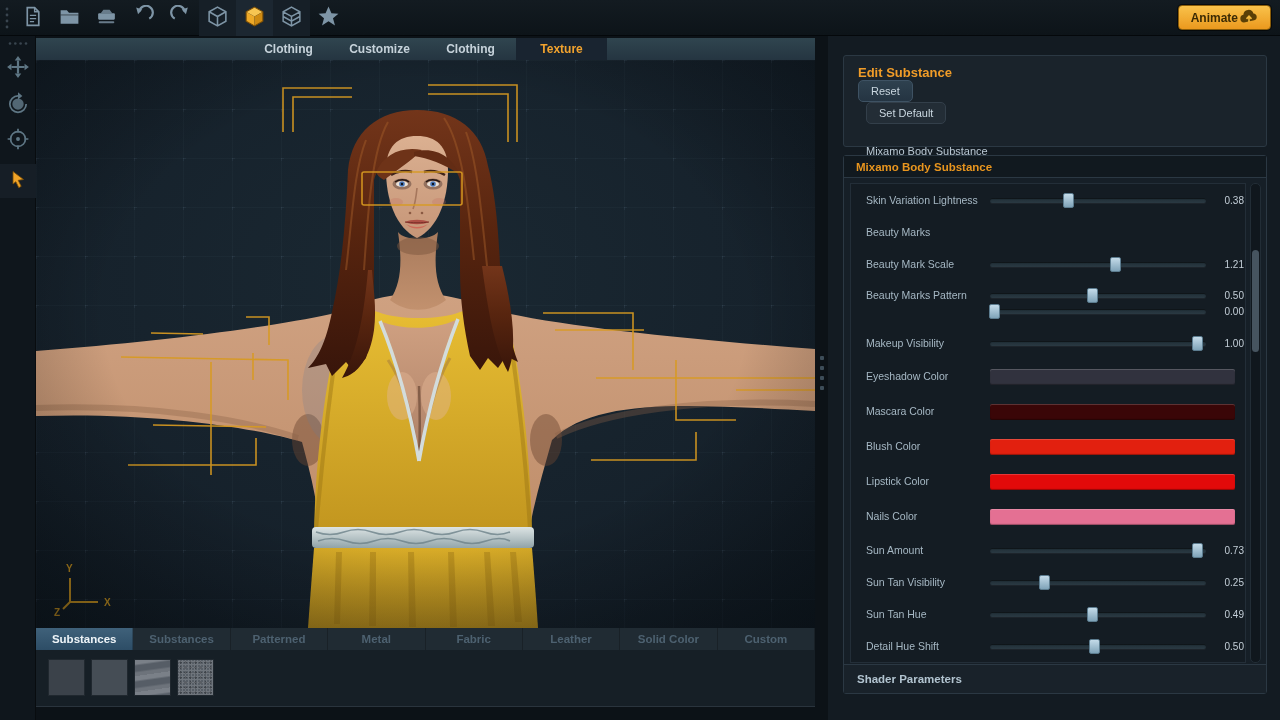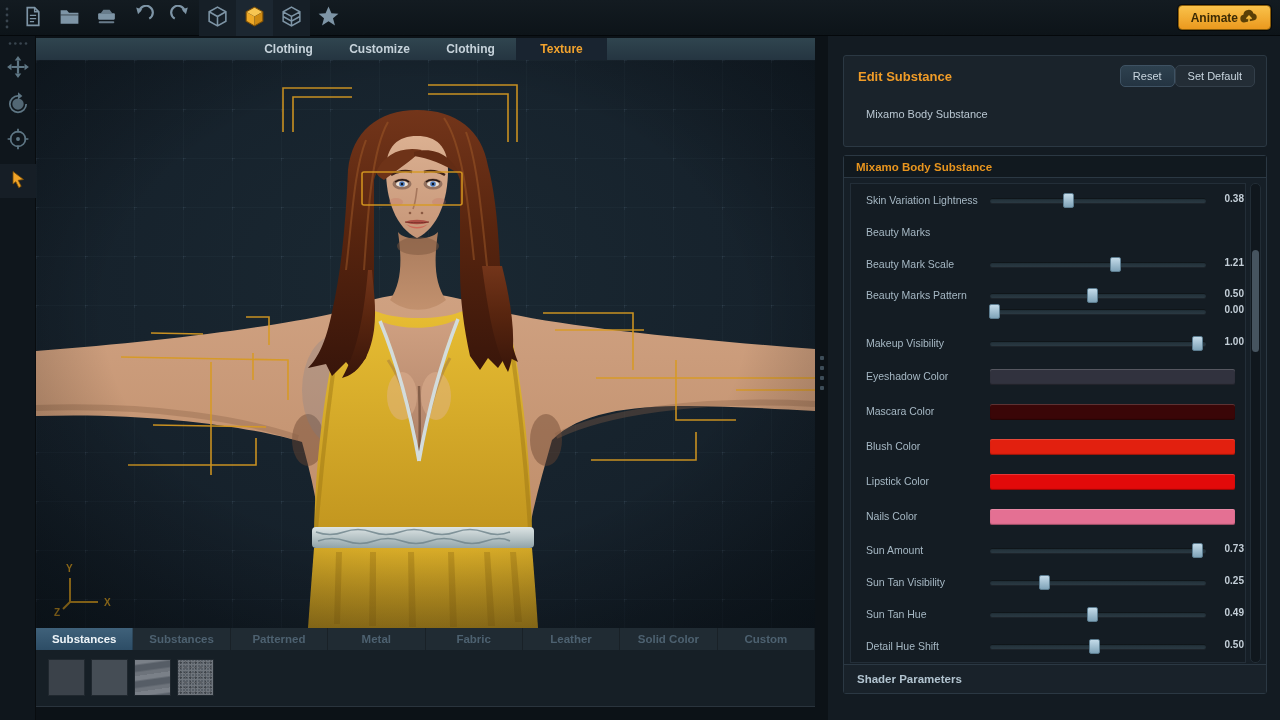--- a/index.html
+++ b/index.html
@@ -62,25 +62,25 @@
   .thumb.v3 { background:repeating-linear-gradient(172deg,#7a8088 0 4px,#565d66 6px 11px,#6d737b 13px 16px); }
   .thumb.v4 { background-color:#575e66;
             background-image:radial-gradient(rgba(255,255,255,.14) 1px, transparent 1.4px),
                              radial-gradient(rgba(0,0,0,.28) 1px, transparent 1.4px);
             background-size:3px 3px,5px 5px; }
 
   
   .right-panel { position:absolute; left:828px; top:36px; width:452px; height:684px; background:#131b22; }
   .edit-card { position:absolute; left:15px; top:19px; width:424px; height:92px;
             background:#1a232b; border:1px solid #2b3843; border-radius:3px; }
-  .edit-head { display:flex; align-items:center; padding:9px 11px 0 14px; }
+  .edit-head { display:flex; align-items:flex-start; padding:9px 11px 0 14px;flex-direction:column; }
   .edit-title { flex:1; color:#f09c28; font-size:13px; font-weight:bold; }
   .btn { height:22px; padding:0 12px; font-size:11px; color:#c9d6df; cursor:pointer;
             background:linear-gradient(#2e414f,#243442); border:1px solid #3e5263; border-radius:5px; }
-  .btn.flat { background:#232d36; border-color:#333f4a; }
+  .btn.flat { background:#232d36; border-color:#333f4a; margin-left:8px; }
   .sub-name { margin:21px 0 0 22px; font-size:11px; color:#b9c7d2; }
 
   .params-card { position:absolute; left:15px; top:119px; width:424px; height:539px;
             background:#161f27; border:1px solid #2b3843; border-radius:3px; }
   .params-header { height:22px; line-height:22px; padding-left:12px; background:#11191f;
             border-bottom:1px solid #2b3843; color:#e8951e; font-size:11.5px; font-weight:bold; }
   .params-body { position:absolute; left:6px; top:27px; right:20px; bottom:30px;
             background:#141c23; border:1px solid #232e38; overflow:hidden; padding-top:0; }
   .vscroll { position:absolute; right:5px; top:27px; bottom:30px; width:11px;
             background:#10171d; border:1px solid #222d36; border-radius:5px; }
@@ -89,21 +89,21 @@
   .shader-header { position:absolute; left:0; right:0; bottom:0; height:29px;
             background:#19222a; border-top:1px solid #2b3843; display:flex; align-items:center;
             padding-left:13px; color:#b2c4d0; font-size:11.5px; font-weight:bold; }
 
   .prow { display:flex; align-items:center; padding:0 10px 0 15px; }
   .prow.slider-row { height:32px; }
   .prow.dbl { height:47px; align-items:flex-start; padding-top:8px; }
   .prow.color-row { height:35px; }
   .plabel { width:124px; font-size:10.5px; color:#a6b8c4; line-height:15px; flex:none; }
   .lines { display:flex; flex-direction:column; gap:1px; }
-  .line { display:flex; align-items:flex-start; height:15px;font-weight:bold; }
+  .line { display:flex; align-items:center; height:15px; }
   .slider { position:relative; width:216px; height:15px; cursor:pointer; flex:none; }
   .track { position:absolute; left:0; right:0; top:5px; height:5px; border-radius:2px;
             background:linear-gradient(#202e37,#2a3942); box-shadow:0 1px 0 rgba(255,255,255,.04), inset 0 1px 1px rgba(0,0,0,.6); }
   .sl-thumb { position:absolute; top:0; width:11px; height:15px; border-radius:2px;
             background:linear-gradient(#c4dbe9,#7fa3b8); border:1px solid #5c7c8f; }
   .pvalue { width:30px; text-align:right; font-size:10px; color:#c4cfd8; margin-left:8px; flex:none; }
   .swatch { width:256px; height:16px; border-radius:2px; cursor:pointer;
             box-shadow:inset 0 1px 0 rgba(255,255,255,.18), inset 0 -1px 1px rgba(0,0,0,.35); }
 </style>
 </head>

